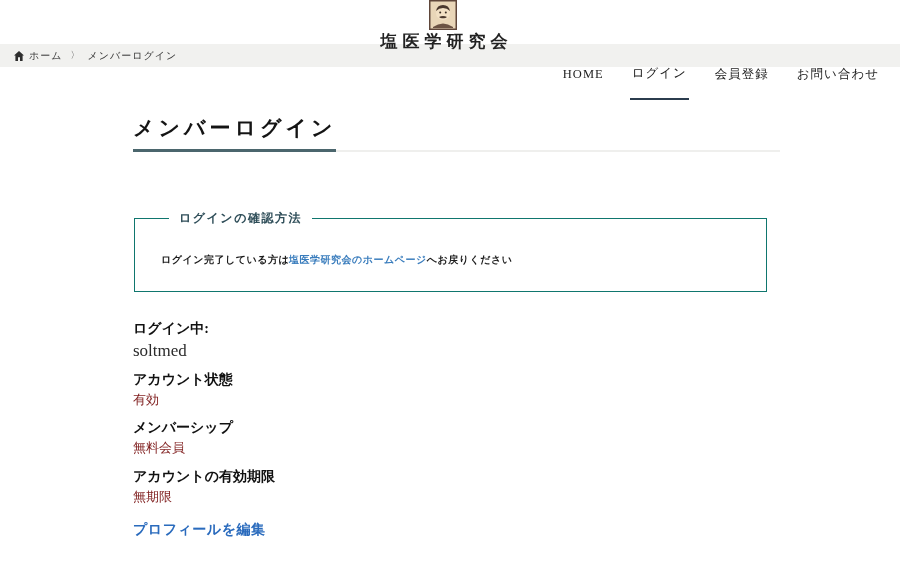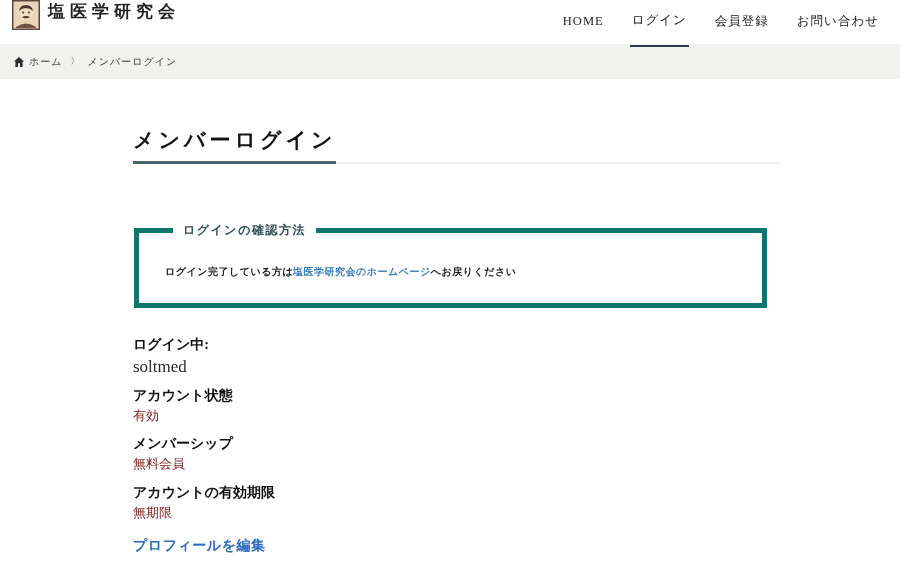--- a/index.html
+++ b/index.html
@@ -8,23 +8,24 @@
     background: #ffffff;
     font-family: "Liberation Serif", "DejaVu Serif", serif;
     color: #1f1f1f;
     overflow: hidden;
   }
 
   
   .site-header {
     height: 44px;
     display: flex;
-    align-items: flex-start;
+    align-items: center;
     padding: 0 19px 0 12px;
     background: #ffffff;
+    flex-direction: column;
   }
   .logo-box {
     width: 28px; height: 30px;
     flex: 0 0 auto;
     margin-right: 8px;
   }
   .site-title {
     font-size: 17px;
     font-weight: 700;
     letter-spacing: 5px;
@@ -45,21 +46,21 @@
     padding: 15px 2px 16px;
     margin-left: 24px;
     white-space: nowrap;
   }
   .nav-item.active {
     border-bottom: 2px solid #2b3c4e;
   }
 
   
   .breadcrumb {
-    height: 35px;
+    height: 23px;
     background: #f1f1ef;
     display: flex;
     align-items: center;
     padding: 0 14px;
     font-size: 10px;
     color: #3a3a3a;
   }
   .crumb-home-icon { display: inline-flex; margin-right: 5px; }
   .crumb-link { color: #3a3a3a; text-decoration: none; letter-spacing: 1px; }
   .crumb-sep { margin: 0 8px; font-size: 9px; color: #555; }
@@ -82,21 +83,21 @@
     padding-bottom: 10px;
     border-bottom: 3px solid #4b666d;
     margin-bottom: -2.5px;
   }
 
   
   .notice-box {
     margin-top: 58px;
     margin-left: 1px;
     width: 633px;
-    border: 5px solid #0f766e;
+    border: 1px solid #0f766e;
     padding: 8px 26px 24px;
   }
   .notice-legend {
     color: #2e4d58;
     font-size: 12px;
     font-weight: 700;
     letter-spacing: 1.5px;
     padding: 0 10px;
     margin-left: 8px;
   }

